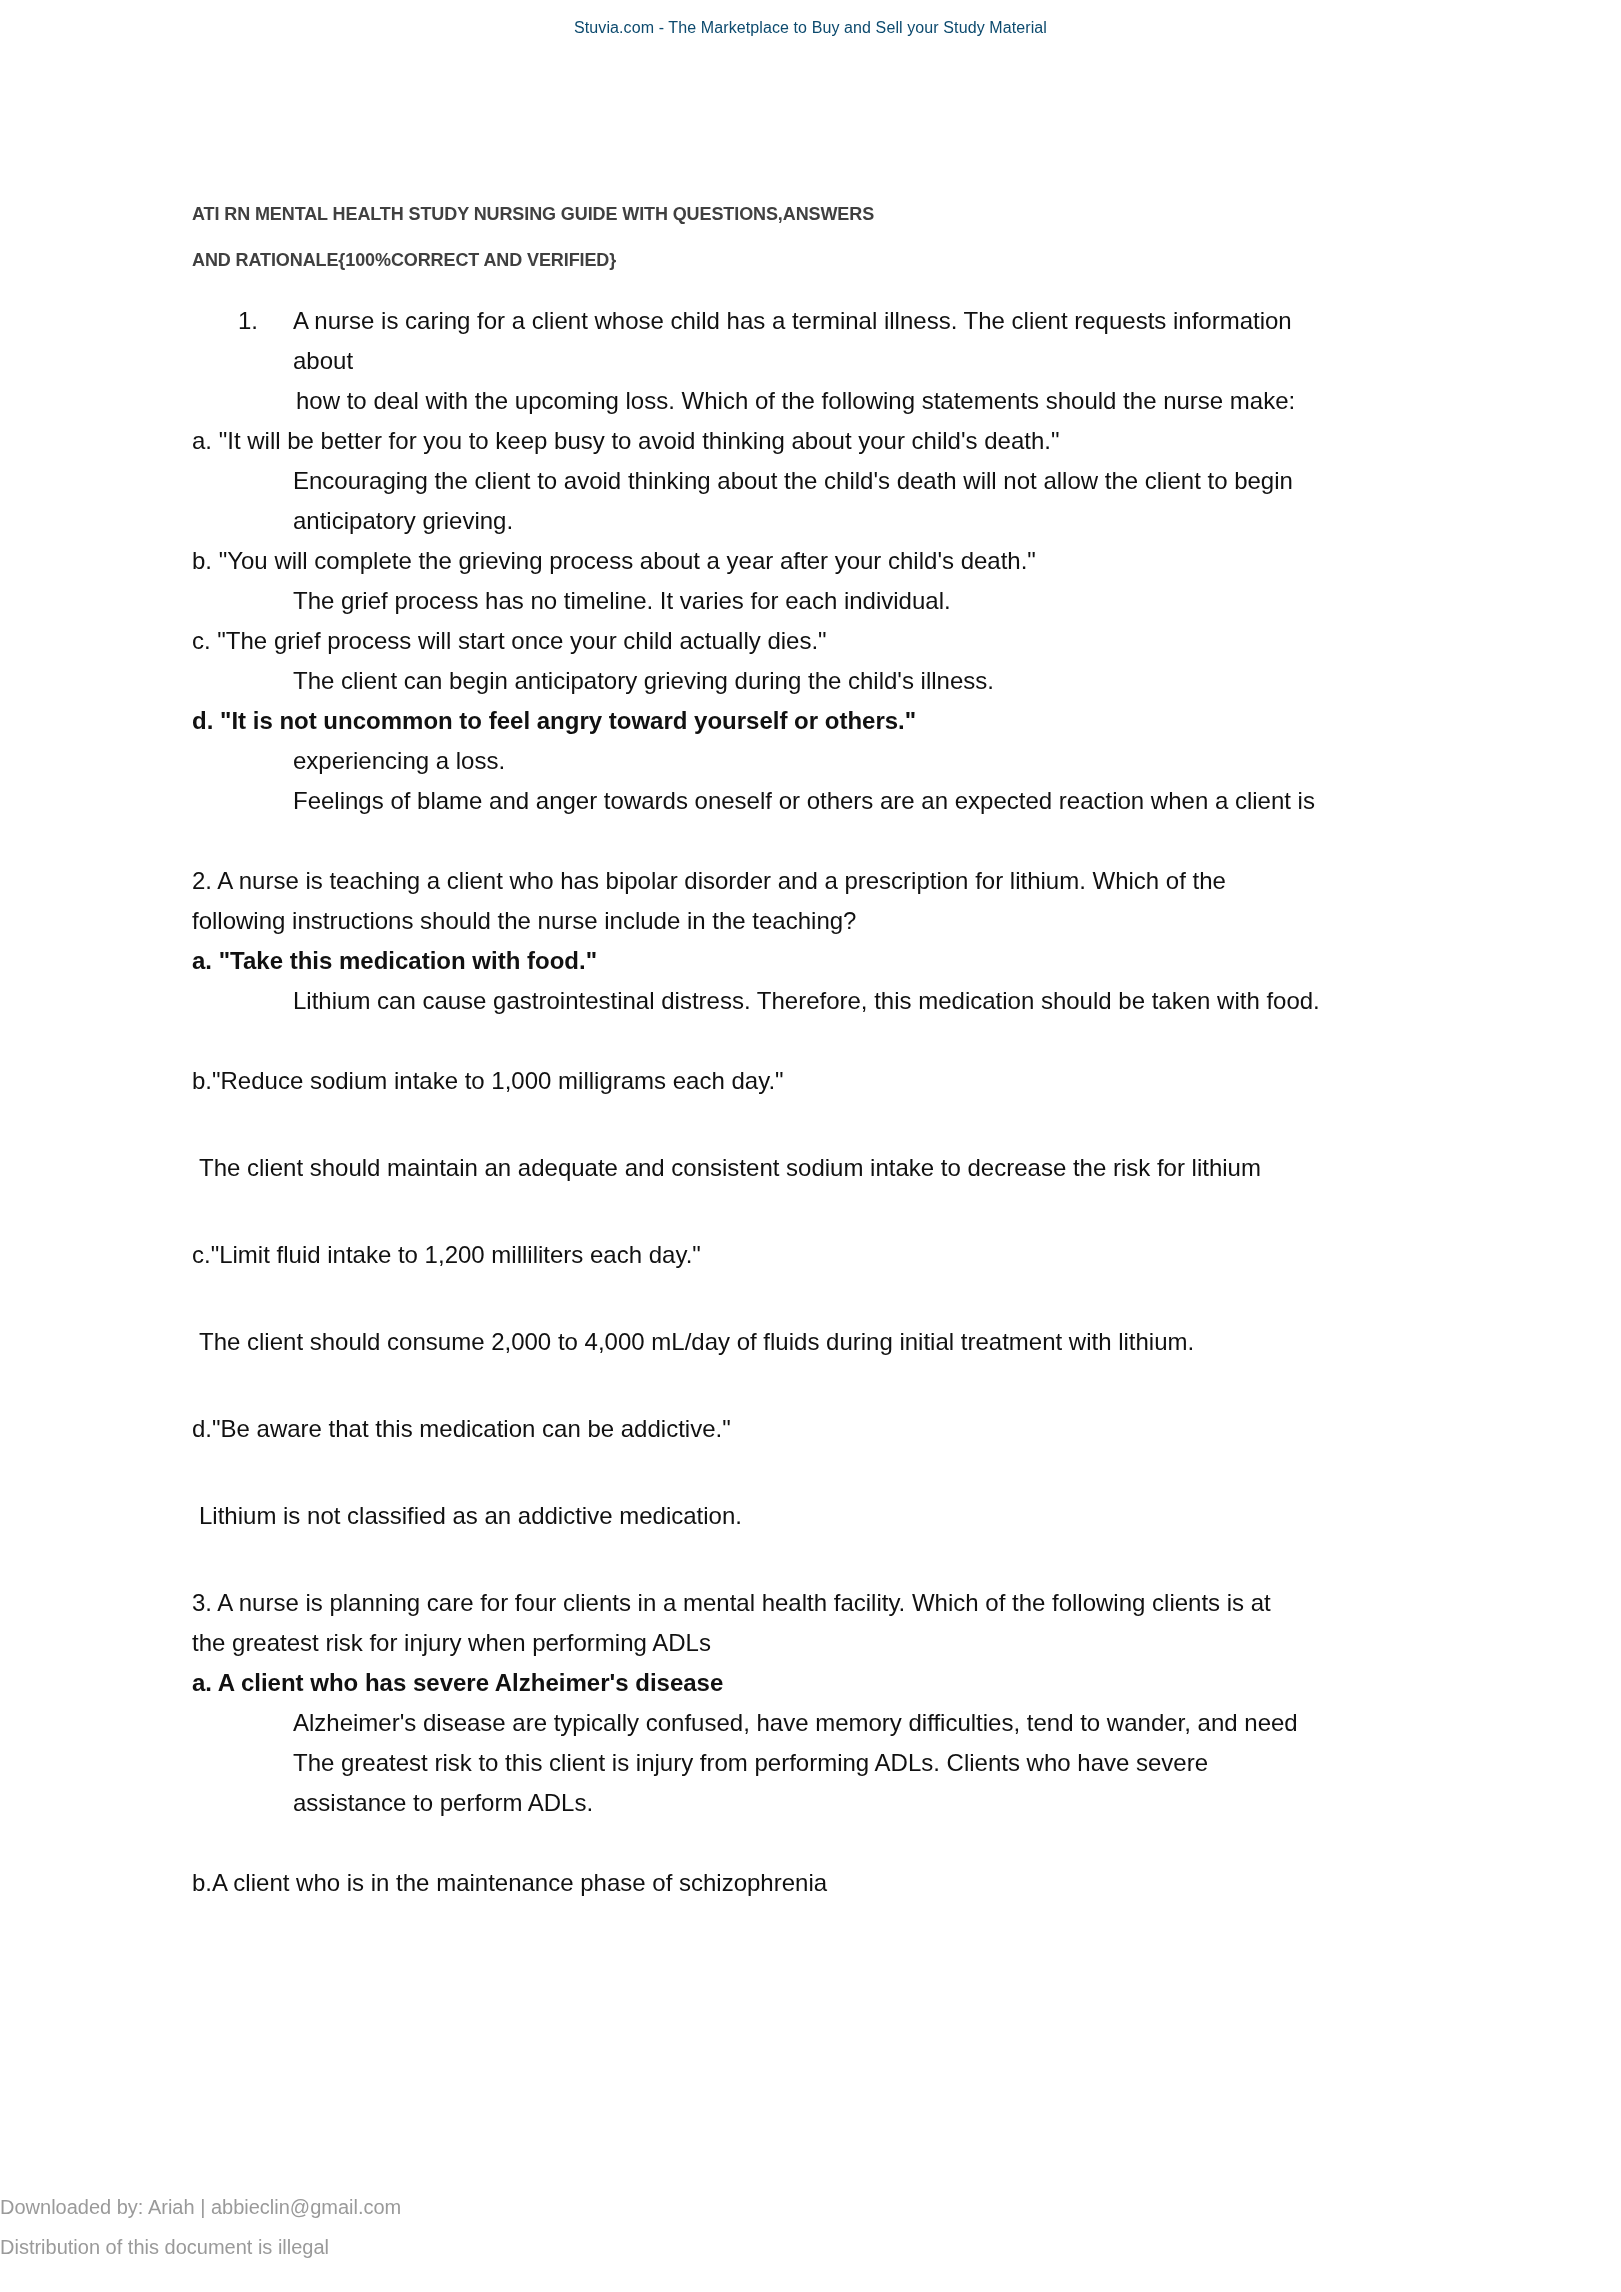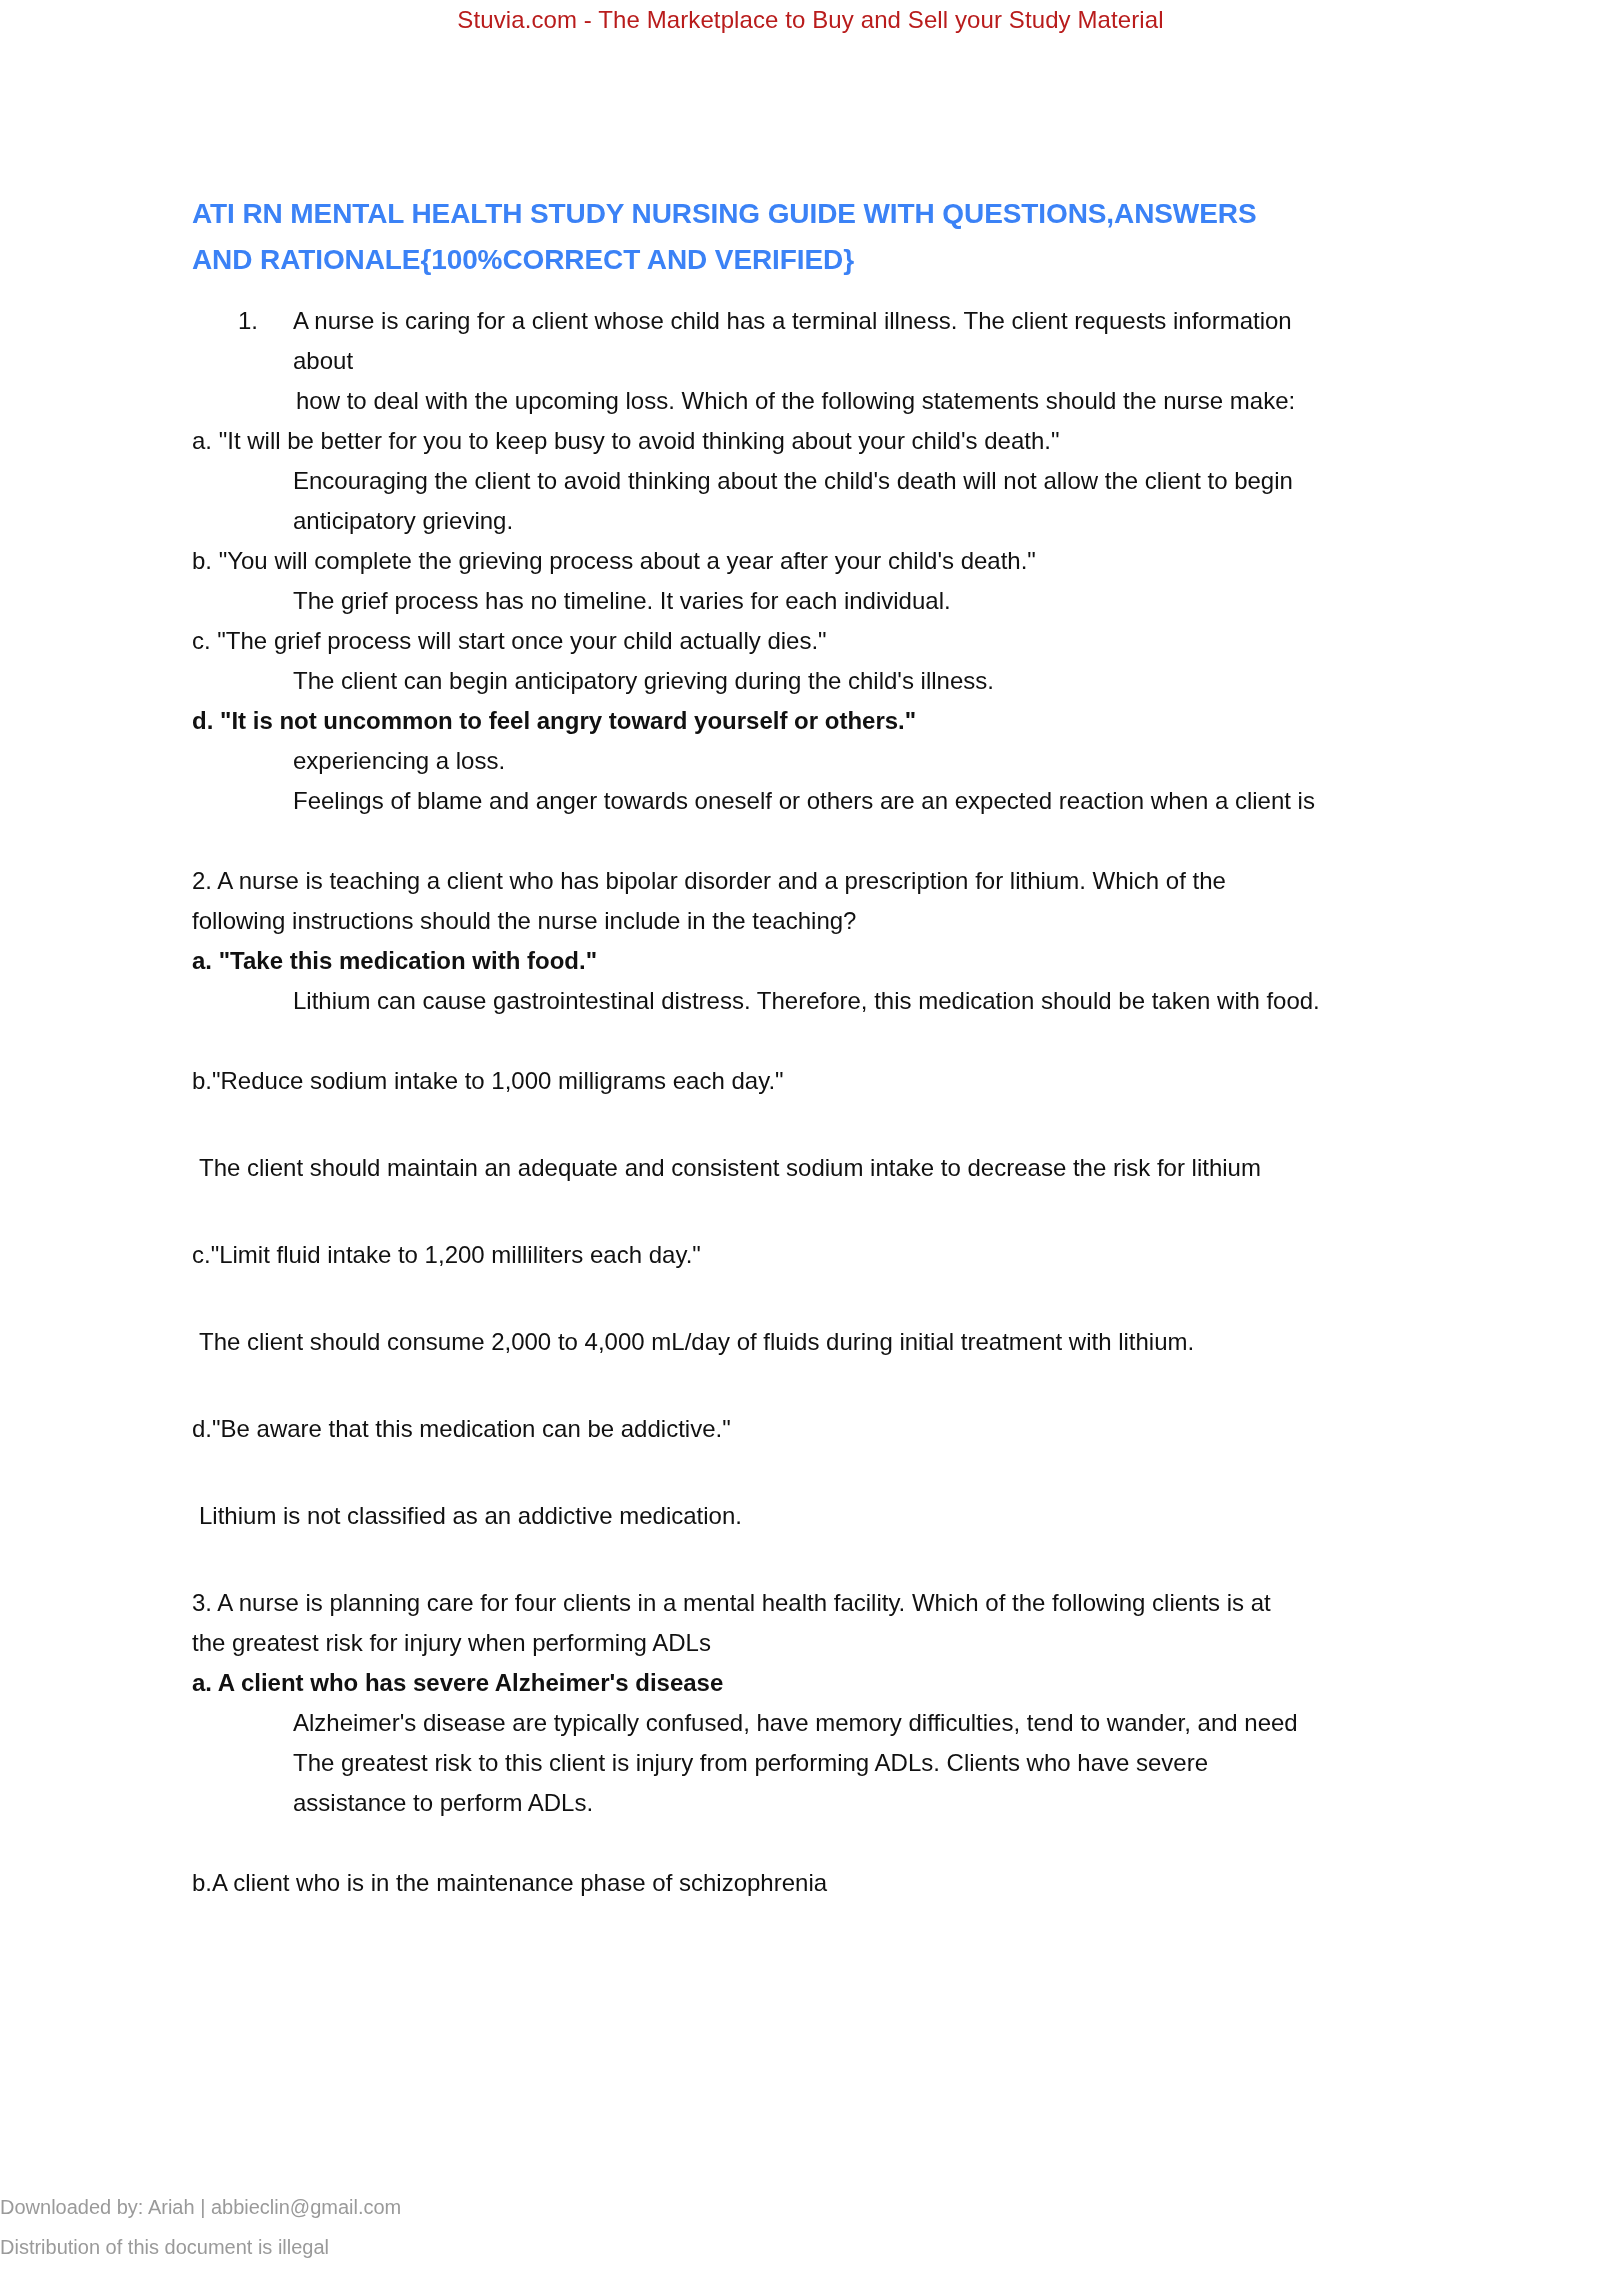--- a/index.html
+++ b/index.html
@@ -15,46 +15,46 @@
     width: 1621px;
     height: 2293px;
     background: #ffffff;
     overflow: hidden;
     box-sizing: border-box;
   }
 
   
   .site-header {
     position: absolute;
-    top: 6px;
+    top: 19px;
     left: 0;
     width: 1621px;
     text-align: center;
-    font-size: 24px;
-    color: #b91c1c;
+    font-size: 16px;
+    color: #0c4a6e;
     letter-spacing: 0.1px;
     font-family: "Liberation Sans", sans-serif;
   }
 
   
   .content {
     position: absolute;
     left: 192px;
     top: 191px;
     width: 1245px;
     font-size: 24px;
     line-height: 40px;
     color: #111111;
     font-family: "Liberation Sans", sans-serif;
   }
 
   .doc-title {
-    color: #3b82f6;
+    color: #404040;
     font-weight: bold;
-    font-size: 28px;
+    font-size: 18px;
     line-height: 46px;
     margin: 0 0 17.6px 0;
     letter-spacing: -0.1px;
   }
 
   
   ol.q1-list {
     margin: 0;
     padding: 0 0 0 0;
     list-style: none;

